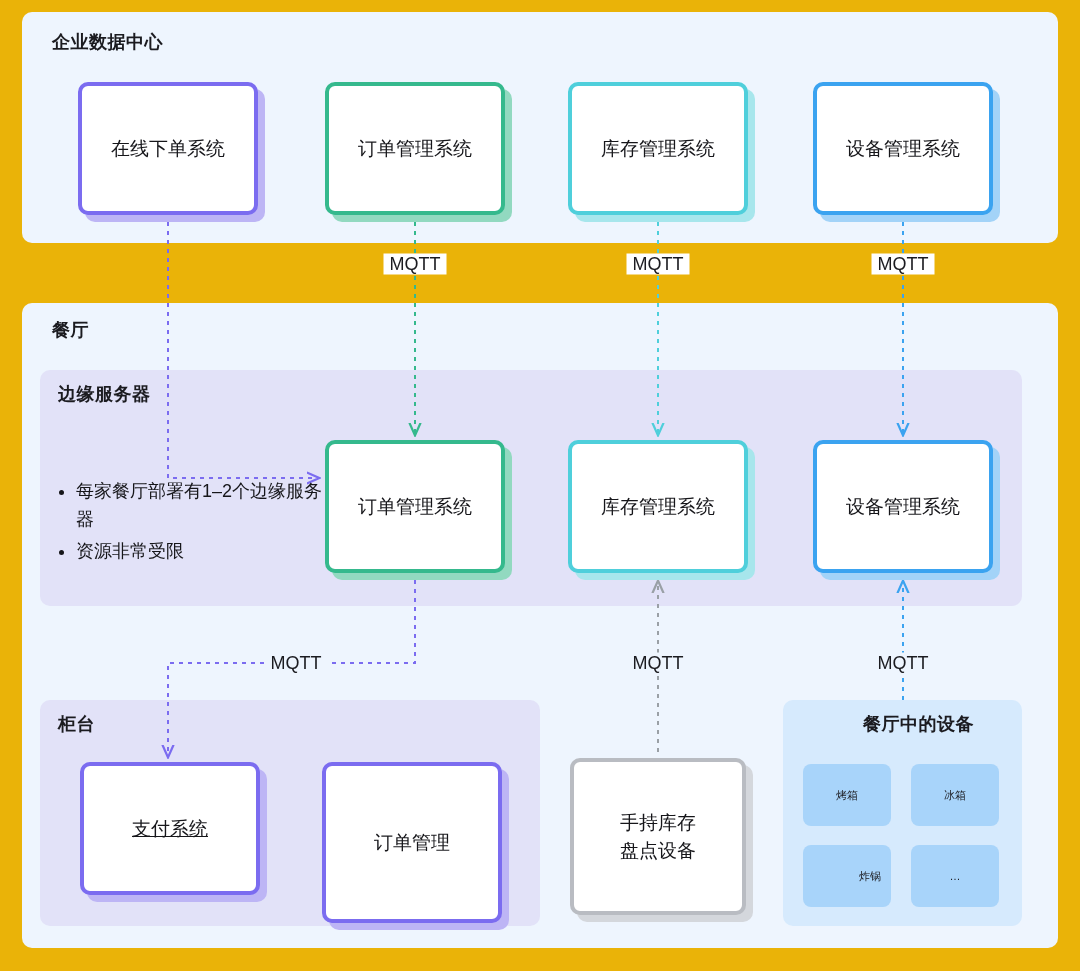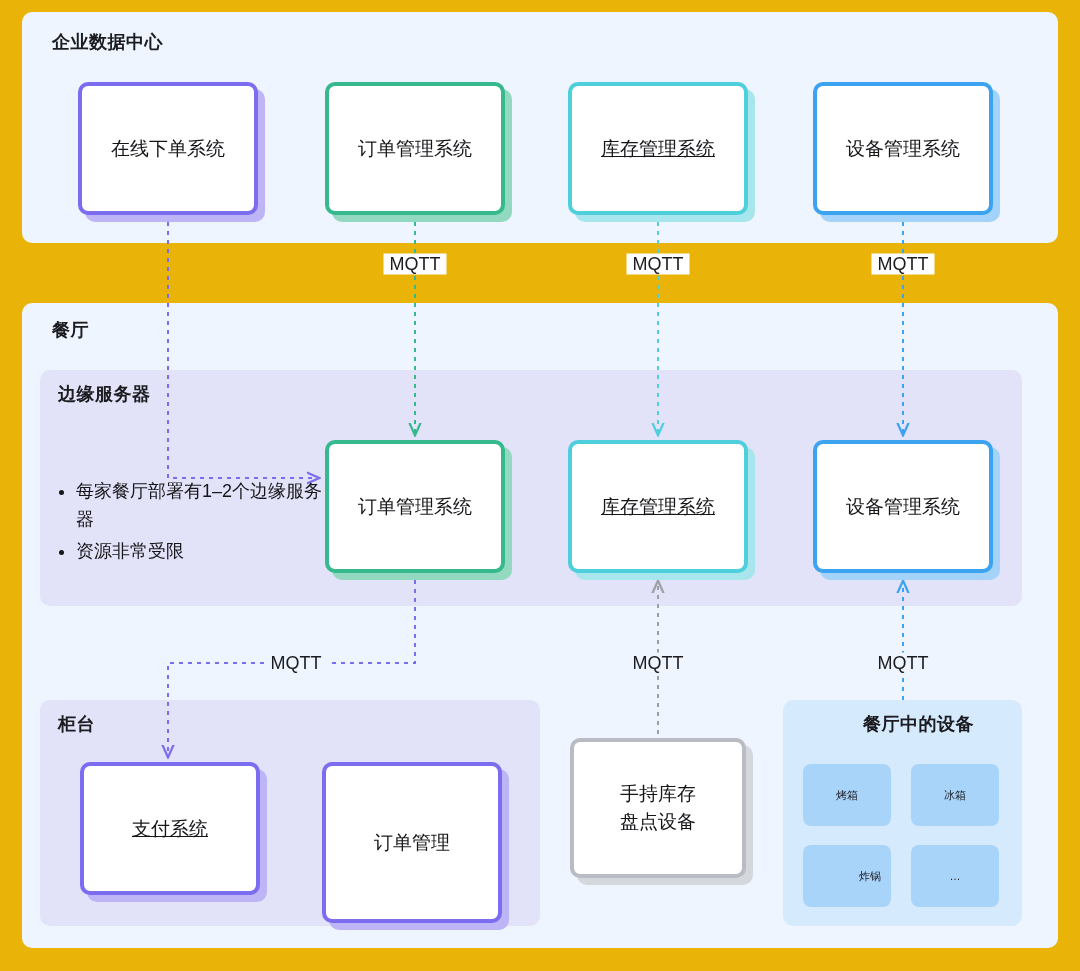--- a/index.html
+++ b/index.html
@@ -75,21 +75,21 @@
     align-items: center;
     justify-content: center;
     text-align: center;
     font-size: 19px;
     color: #16161a;
     line-height: 1.45;
     z-index: 3;
   }
   .card.purple { border-color: #7b6cf0; box-shadow: 7px 7px 0 0 #bdb5f5; }
   .card.green  { border-color: #35b98d; box-shadow: 7px 7px 0 0 #92d9c0; }
-  .card.teal   { border-color: #4fcfdb; box-shadow: 7px 7px 0 0 #a7e6ec; text-decoration: underline; }
+  .card.teal   { border-color: #4fcfdb; box-shadow: 7px 7px 0 0 #a7e6ec; }
   .card.blue   { border-color: #3ba3f0; box-shadow: 7px 7px 0 0 #a3d3f8; }
   .card.gray   { border-color: #b9bcc2; box-shadow: 7px 7px 0 0 #d4d7dc; }
 
   
   .chip {
     position: absolute;
     box-sizing: border-box;
     background: #a8d4fa;
     border-radius: 8px;
     display: flex;
@@ -193,21 +193,21 @@
   <div class="card blue" style="left:813px; top:440px; width:180px; height:133px;">设备管理系统</div>
 
   <ul class="bullets">
     <li>每家餐厅部署有1–2个边缘服务器</li>
     <li>资源非常受限</li>
   </ul>
 
   <div class="card purple" style="left:80px;  top:762px; width:180px; height:133px;text-decoration:underline;">支付系统</div>
   <div class="card purple" style="left:322px; top:762px; width:180px; height:161px;">订单管理</div>
 
-  <div class="card gray" style="left:570px; top:738px; width:176px; height:140px; flex-direction:column;">
+  <div class="card gray" style="left:570px; top:758px; width:176px; height:157px; flex-direction:column;">
     <span>手持库存</span>
     <span>盘点设备</span>
   </div>
 
   <div class="chip" style="left:803px; top:764px; width:88px; height:62px;">烤箱</div>
   <div class="chip" style="left:911px; top:764px; width:88px; height:62px;">冰箱</div>
   <div class="chip" style="left:803px; top:845px; width:88px; height:62px;padding-left:46px;">炸锅</div>
   <div class="chip" style="left:911px; top:845px; width:88px; height:62px;">…</div>
 
   <div class="edge-label" style="left:415px; top:264px; transform:translate(-50%,-50%);">MQTT</div>

